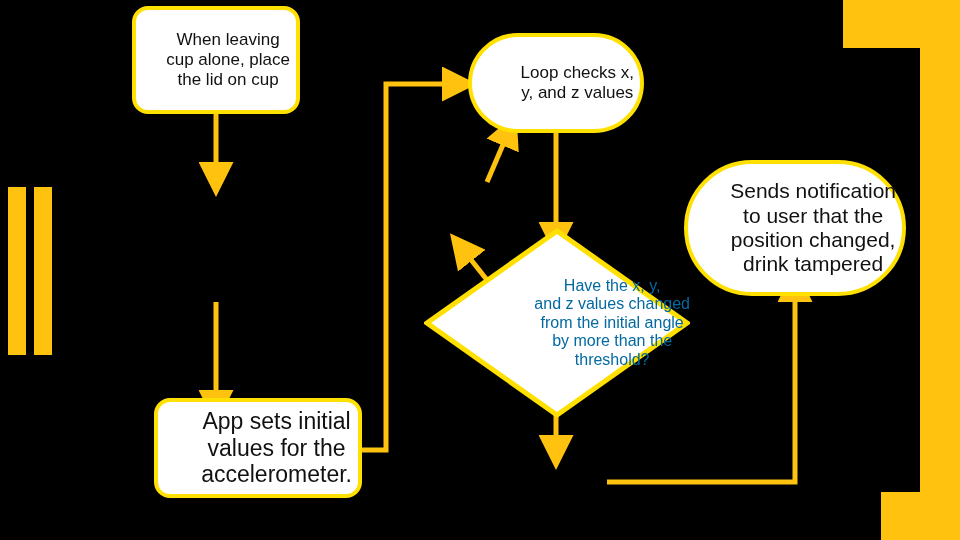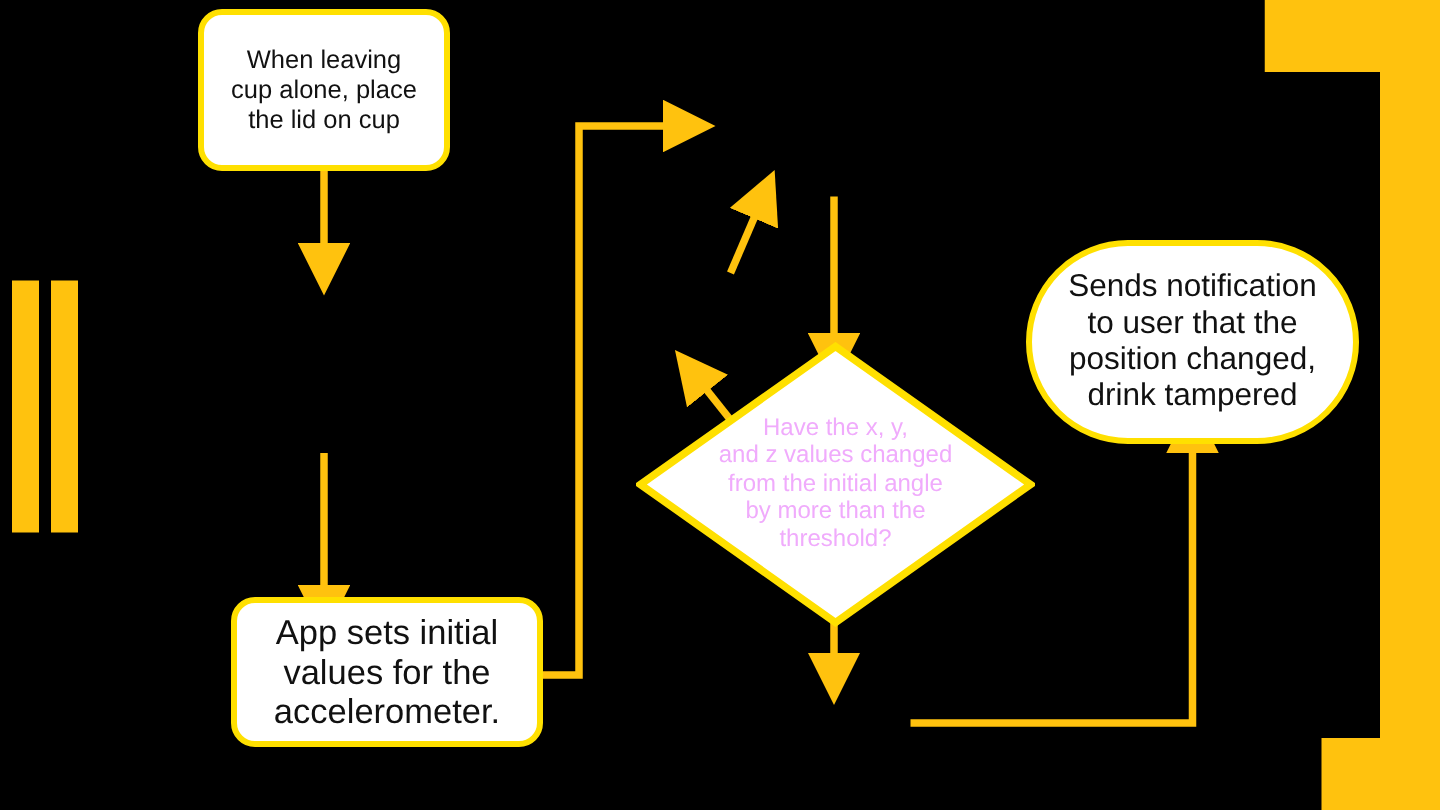--- a/index.html
+++ b/index.html
@@ -25,21 +25,21 @@
   .deco {
     position: absolute;
   }
   .node {
     position: absolute;
     background: #FFFFFF;
     border: 4px solid #FFE000;
     box-sizing: border-box;
     display: flex;
     align-items: center;
-    justify-content: center;
+    justify-content: flex-end;
     text-align: center;
     color: #111111;
     line-height: 1.16;
     z-index: 5;
   }
   .node .label {
     display: block;
     white-space: pre-line;
     padding: 0 6px;
   }
@@ -56,23 +56,23 @@
     top: 0;
   }
   .diamond-text {
     position: absolute;
     left: 0;
     top: 0;
     width: 100%;
     height: 100%;
     display: flex;
     align-items: center;
-    justify-content: center;
+    justify-content: flex-end;
     text-align: center;
-    color: #f0abfc;
+    color: #0369a1;
     line-height: 1.16;
   }
   .diamond-text .label {
     white-space: pre-line;
   }
 </style>
 </head>
 <body>
 
 <div id="slide">
@@ -118,20 +118,24 @@
 the lid on cup</span>
   </div>
 
 
   <div class="node shape-rounded" style="left:126px; top:398px; width:208px; height:100px; font-size:23px;margin-left:28px;">
     <span class="label">App sets initial
 values for the
 accelerometer.</span>
   </div>
 
+  <div class="node shape-stadium" style="left:468px; top:33px; width:176px; height:100px; font-size:17px;">
+    <span class="label">Loop checks x,
+y, and z values</span>
+  </div>
 
 
   <div class="diamond-wrap" style="left:424px; top:228px; width:266px; height:190px;">
     <svg width="266" height="190" viewBox="0 0 266 190">
       <polygon points="133,3 263,95 133,187 3,95" fill="#FFFFFF" stroke="#FFE000" stroke-width="5"></polygon>
     </svg>
     <div class="diamond-text" style="font-size:16px;">
       <span class="label">Have the x, y,
 and z values changed
 from the initial angle

